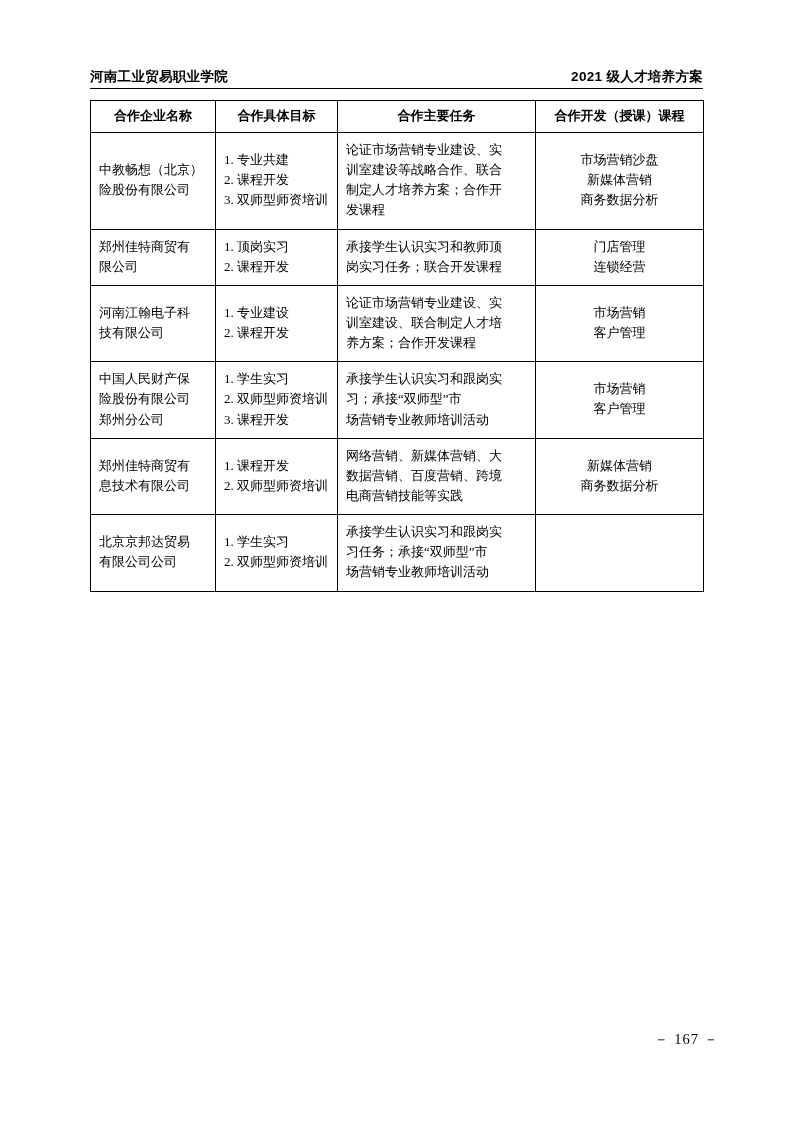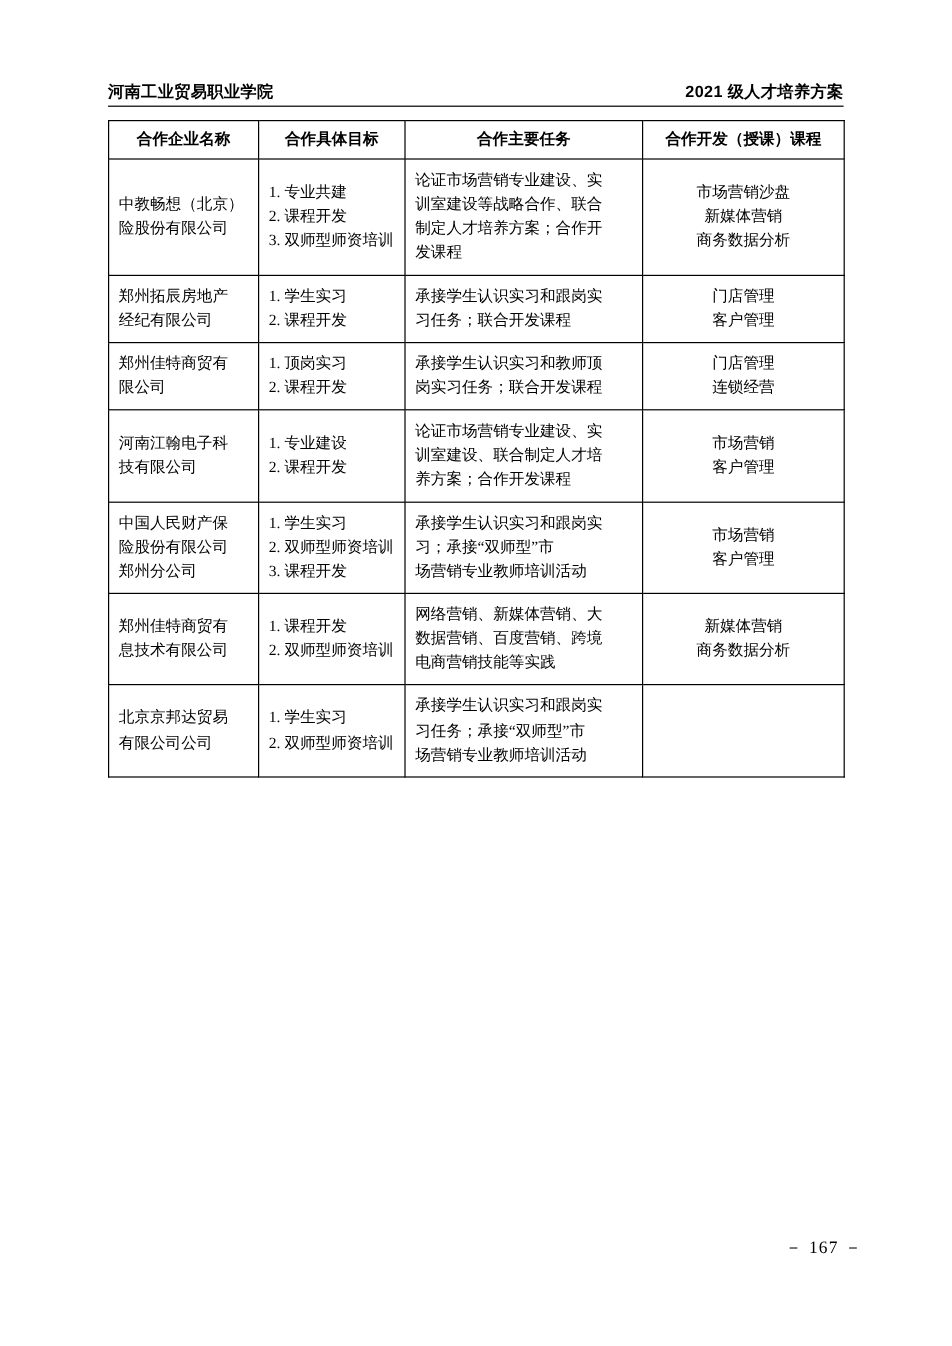--- a/index.html
+++ b/index.html
@@ -144,38 +144,20 @@
             <span class="line">发课程</span>
           </td>
           <td class="cell-course">
             <span class="line">市场营销沙盘</span>
             <span class="line">新媒体营销</span>
             <span class="line">商务数据分析</span>
           </td>
         </tr>
         <tr>
           <td class="cell-name">
-            <span class="line">郑州拓辰房地产</span>
-            <span class="line">经纪有限公司</span>
-          </td>
-          <td class="cell-goal">
-            <span class="line">1. 学生实习</span>
-            <span class="line">2. 课程开发</span>
-          </td>
-          <td class="cell-task">
-            <span class="line">承接学生认识实习和跟岗实</span>
-            <span class="line">习任务；联合开发课程</span>
-          </td>
-          <td class="cell-course">
-            <span class="line">门店管理</span>
-            <span class="line">客户管理</span>
-          </td>
-        </tr>
-        <tr>
-          <td class="cell-name">
             <span class="line">郑州佳特商贸有</span>
             <span class="line">限公司</span>
           </td>
           <td class="cell-goal">
             <span class="line">1. 顶岗实习</span>
             <span class="line">2. 课程开发</span>
           </td>
           <td class="cell-task">
             <span class="line">承接学生认识实习和教师顶</span>
             <span class="line">岗实习任务；联合开发课程</span>

